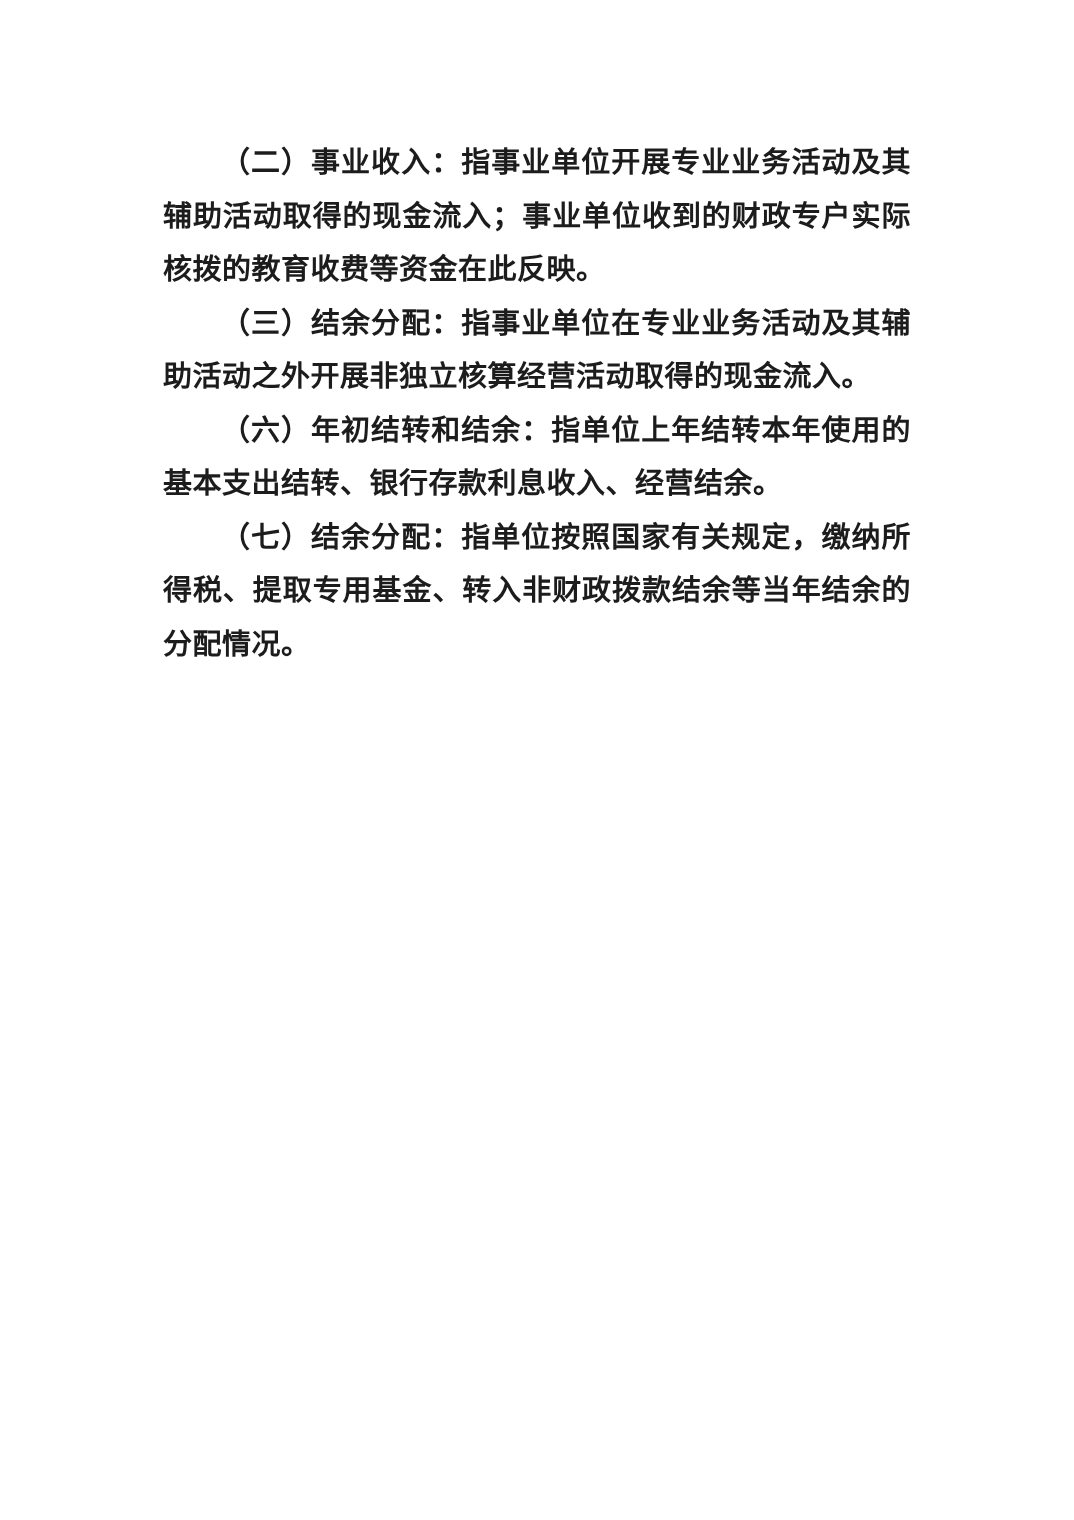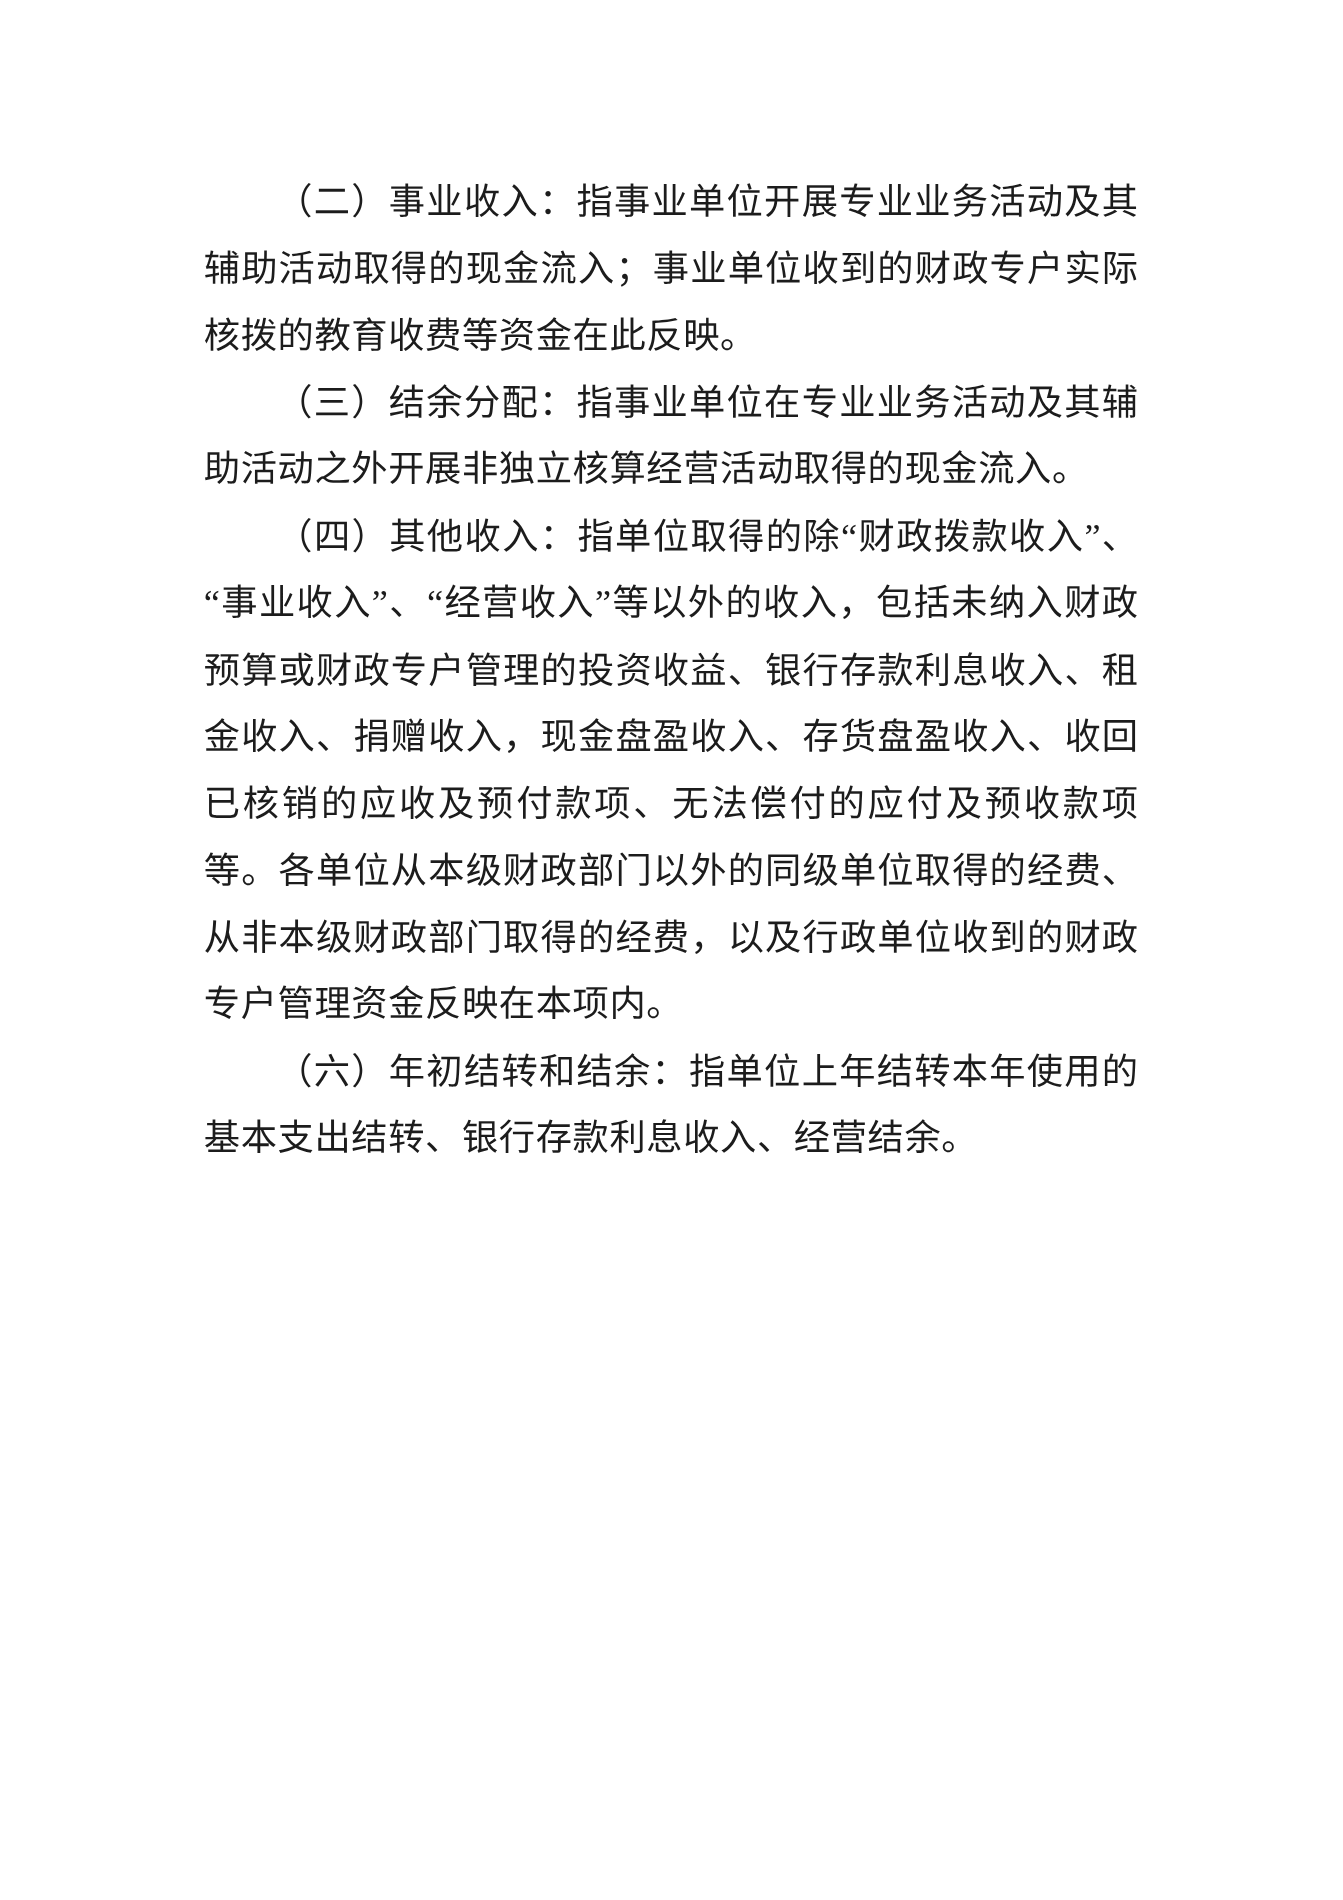--- a/index.html
+++ b/index.html
@@ -24,25 +24,26 @@
     line-height: 53.5px;
     color: #1c1c1c;
     text-align: justify;
     text-justify: inter-character;
     letter-spacing: 0.5px;
   }
   .para {
     margin: 0;
     padding: 0;
     text-indent: 2em;
+    font-weight: bold;
   }
 </style>
 </head>
 <body>
 
 <div class="page">
   <div class="content">
     <p class="para">（二）事业收入：指事业单位开展专业业务活动及其辅助活动取得的现金流入；事业单位收到的财政专户实际核拨的教育收费等资金在此反映。</p>
     <p class="para">（三）结余分配：指事业单位在专业业务活动及其辅助活动之外开展非独立核算经营活动取得的现金流入。</p>
-    <p class="para">（四）其他收入：指单位取得的除“财政拨款收入”、“事业收入”、“经营收入”等以外的收入，包括未纳入财政预算或财政专户管理的投资收益、银行存款利息收入、租金收入、捐赠收入，现金盘盈收入、存货盘盈收入、收回已核销的应收及预付款项、无法偿付的应付及预收款项等。各单位从本级财政部门以外的同级单位取得的经费、从非本级财政部门取得的经费，以及行政单位收到的财政专户管理资金反映在本项内。</p>
     <p class="para">（六）年初结转和结余：指单位上年结转本年使用的基本支出结转、银行存款利息收入、经营结余。</p>
+    <p class="para">（七）结余分配：指单位按照国家有关规定，缴纳所得税、提取专用基金、转入非财政拨款结余等当年结余的分配情况。</p>
   </div>
 </div>
 
 </body></html>

